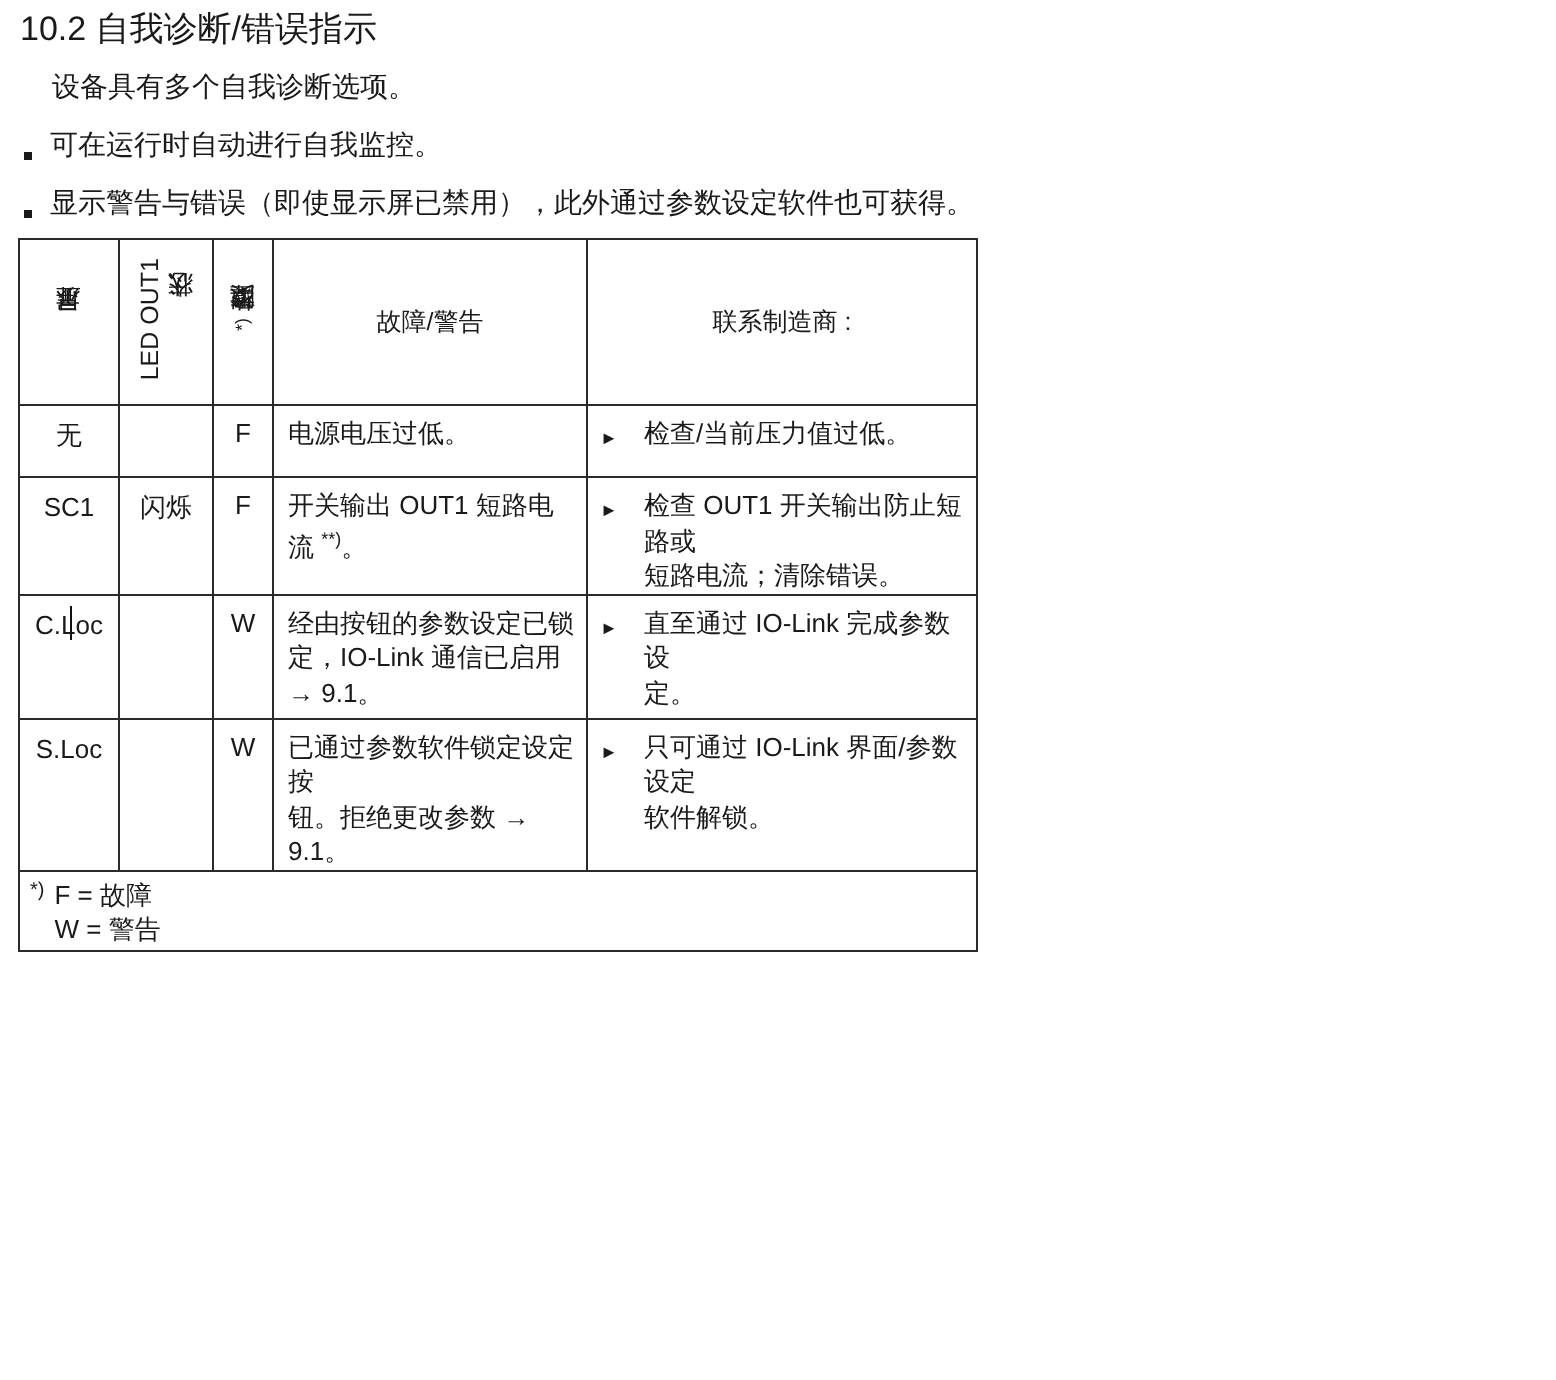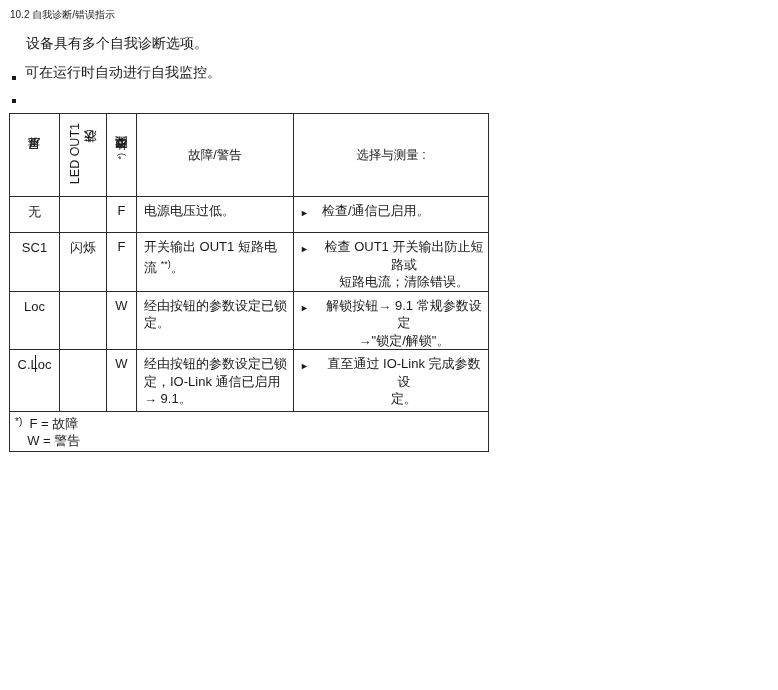--- a/index.html
+++ b/index.html
@@ -2,21 +2,21 @@
 <html><head>
 <meta charset="utf-8">
 <style>
   html, body { margin: 0; padding: 0; background: #ffffff; }
   body {
     width: 778px; height: 690px; overflow: hidden;
     font-family: "Liberation Sans", "DejaVu Sans", sans-serif;
     color: #1a1a1a;
   }
   .page { padding: 6px 0 0 10px; }
-  .section-title { font-size: 10px; line-height: 17px; margin: 0; font-weight: normal; }
+  .section-title { font-size: 17px; line-height: 17px; margin: 0; font-weight: normal; }
   .intro { font-size: 14px; line-height: 16px; margin: 12px 0 0 16px; }
   .bullet-item { display: flex; align-items: flex-end; margin-top: 13px; font-size: 14px; line-height: 16px; }
   .bullet-square { flex: 0 0 auto; width: 4px; height: 4px; background: #1a1a1a; margin: 6px 9px 0 2px; }
 
   table.diag { border-collapse: collapse; table-layout: fixed; margin: 10px 0 0 -1px; }
   table.diag th, table.diag td { border: 1px solid #2b2b2b; vertical-align: top; font-weight: normal; }
   col.c1 { width: 50px; } col.c2 { width: 47px; } col.c3 { width: 30px; }
   col.c4 { width: 157px; } col.c5 { width: 195px; }
 
   tr.hdr { height: 83px; }
@@ -31,21 +31,21 @@
 
   tr.r0 { height: 36px; } tr.r1 { height: 50px; } tr.r2 { height: 53px; }
   tr.r3 { height: 62px; } tr.r4 { height: 73px; } tr.r5 { height: 46px; }
   tr.r6 { height: 55px; } tr.r7 { height: 37px; }
   tr.fn1 { height: 40px; }
 
   td.c-disp { text-align: center; padding-top: 6px; font-size: 13px; position: relative; white-space: pre-line; line-height: 17px; }
   td.c-led  { text-align: center; padding-top: 6px; font-size: 13px; }
   td.c-type { text-align: center; padding-top: 6px; font-size: 13px; }
   td.c-fault { font-size: 13px; line-height: 17.5px; padding: 5px 4px 0 7px; }
-  .pre { white-space: pre-line; text-align: center; }
+  .pre { white-space: pre-line; }
   .fsup { font-size: 9px; vertical-align: super; }
 
   td.c-corr { font-size: 13px; line-height: 17.5px; padding: 5px 2px 0 6px; }
   .corr { display: flex; align-items: flex-start; }
   .tri { flex: 0 0 22px; font-size: 9px; padding-top: 3px; }
 
   td.fn-cell { font-size: 13px; line-height: 17px; padding: 3px 4px 2px 5px; }
   .fnrow { display: flex; align-items: flex-start; }
   .fn-marker { flex: 0 0 auto; font-size: 10px; position: relative; top: -2px; margin-right: 5px; }
 
@@ -59,20 +59,21 @@
   <h2 class="section-title">10.2 自我诊断/错误指示</h2>
 
   <p class="intro">设备具有多个自我诊断选项。</p>
 
   <div class="bullet-item">
     <span class="bullet-square"></span>
     <span>可在运行时自动进行自我监控。</span>
   </div>
   <div class="bullet-item">
     <span class="bullet-square"></span>
+    <span>显示警告与错误（即使显示屏已禁用），此外通过参数设定软件也可获得。</span>
   </div>
 
   <table class="diag">
     <colgroup>
       <col class="c1">
         <col class="c2">
         <col class="c3">
         <col class="c4">
         <col class="c5">
     </colgroup>
@@ -82,82 +83,82 @@
           <span class="vtext">显示屏</span>
         </th>
         <th>
           <span class="vtext">LED OUT1
 状态</span>
         </th>
         <th>
           <span class="vtext"><span>故障类型</span><span class="vsup">*)</span></span>
         </th>
         <th class="hdr-h">故障/警告</th>
-        <th class="hdr-h">选择与测量 :</th>
+        <th class="hdr-h">联系制造商 :</th>
       </tr>
 
       <tr class="r0">
         <td class="c-disp">无</td>
         <td class="c-led"></td>
         <td class="c-type">F</td>
         <td class="c-fault"><span class="pre">电源电压过低。</span></td>
         <td class="c-corr">
             <div class="corr">
               <span class="tri">►</span>
-              <span class="pre">检查/通信已启用。</span>
+              <span class="pre">检查/当前压力值过低。</span>
             </div>
           </td>
       </tr>
 
       <tr class="r1">
         <td class="c-disp">SC1</td>
         <td class="c-led">闪烁</td>
         <td class="c-type">F</td>
         <td class="c-fault"><span class="pre"><span>开关输出 OUT1 短路电
 流 </span><span class="fsup">**)</span><span>。</span></span></td>
         <td class="c-corr">
             <div class="corr">
               <span class="tri">►</span>
               <span class="pre">检查 OUT1 开关输出防止短路或
 短路电流；清除错误。</span>
             </div>
           </td>
       </tr>
 
-      <tr class="r2">
-        <td class="c-disp">Loc</td>
-        <td class="c-led"></td>
-        <td class="c-type">W</td>
-        <td class="c-fault"><span class="pre">经由按钮的参数设定已锁
-定。</span></td>
-        <td class="c-corr">
-            <div class="corr">
-              <span class="tri">►</span>
-              <span class="pre">解锁按钮→ 9.1 常规参数设定
-→"锁定/解锁"。</span>
-            </div>
-          </td>
-      </tr>
 
       <tr class="r3">
         <td class="c-disp"><span>C.Loc</span><span class="caret"></span></td>
         <td class="c-led"></td>
         <td class="c-type">W</td>
         <td class="c-fault"><span class="pre">经由按钮的参数设定已锁
 定，IO-Link 通信已启用
 → 9.1。</span></td>
         <td class="c-corr">
             <div class="corr">
               <span class="tri">►</span>
               <span class="pre">直至通过 IO-Link 完成参数设
 定。</span>
             </div>
           </td>
       </tr>
 
+      <tr class="r4">
+        <td class="c-disp">S.Loc</td>
+        <td class="c-led"></td>
+        <td class="c-type">W</td>
+        <td class="c-fault"><span class="pre">已通过参数软件锁定设定按
+钮。拒绝更改参数 → 9.1。</span></td>
+        <td class="c-corr">
+            <div class="corr">
+              <span class="tri">►</span>
+              <span class="pre">只可通过 IO-Link 界面/参数设定
+软件解锁。</span>
+            </div>
+          </td>
+      </tr>
 
 
 
 
       <tr class="fn1">
         <td class="fn-cell" colspan="5">
           <div class="fnrow">
               <span class="fn-marker">*)</span>
               <span class="pre">F = 故障
 W = 警告</span>

